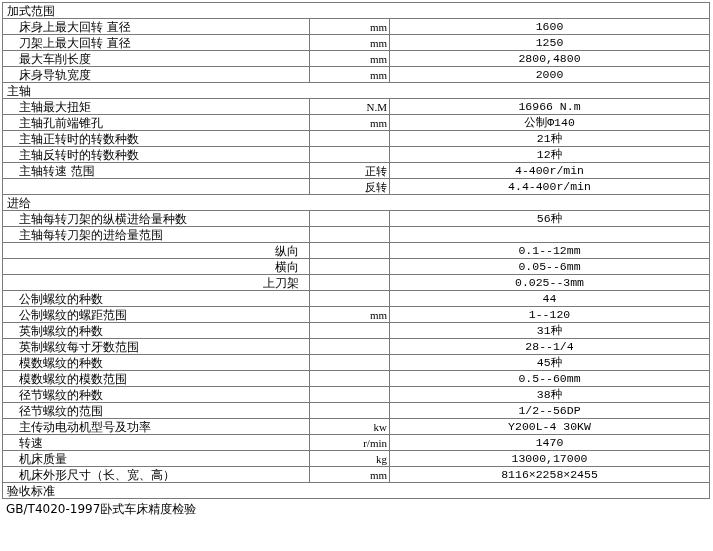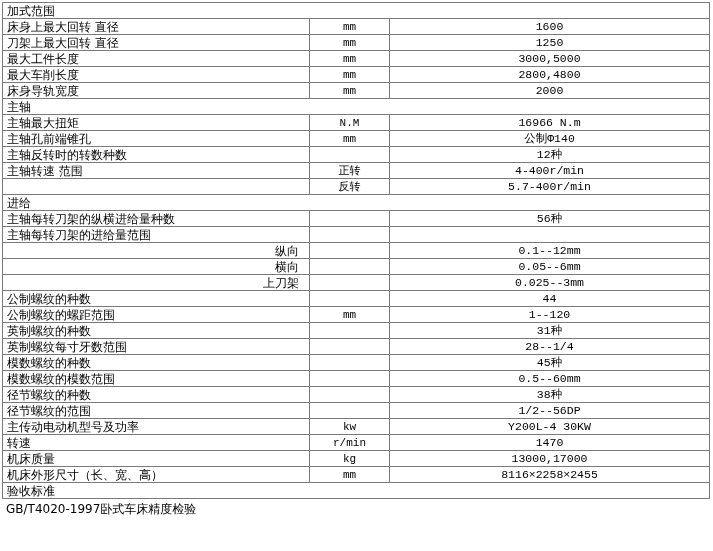--- a/index.html
+++ b/index.html
@@ -26,29 +26,29 @@
     border: 1px solid #7a7a7a;
     height: 15px;
     line-height: 14px;
     padding: 0 2px;
     font-size: 12px;
     white-space: nowrap;
     overflow: hidden;
   }
   td.c-label {
     text-align: left;
-    padding-left: 4px;
+    padding-left: 16px;
   }
   td.c-label-right {
     text-align: right;
     padding-right: 10px;
   }
   td.c-unit {
-    text-align: center;
-    font-family: Liberation Mono, monospace;
+    text-align: right;
+    font-family: Liberation Serif, serif;
     font-size: 11px;
   }
   td.c-val {
     text-align: center;
     font-family: Liberation Mono, monospace;
     font-size: 11.5px;
   }
   td.section {
     text-align: left;
     padding-left: 4px;
@@ -82,25 +82,20 @@
         <td class="c-label">床身上最大回转 直径</td>
         <td class="c-unit">mm</td>
         <td class="c-val">1600</td>
       </tr>
       <tr>
         <td class="c-label">刀架上最大回转 直径</td>
         <td class="c-unit">mm</td>
         <td class="c-val">1250</td>
       </tr>
       <tr>
-        <td class="c-label">最大工件长度</td>
-        <td class="c-unit">mm</td>
-        <td class="c-val">3000,5000</td>
-      </tr>
-      <tr>
         <td class="c-label">最大车削长度</td>
         <td class="c-unit">mm</td>
         <td class="c-val">2800,4800</td>
       </tr>
       <tr>
         <td class="c-label">床身导轨宽度</td>
         <td class="c-unit">mm</td>
         <td class="c-val">2000</td>
       </tr>
       <tr>
@@ -110,33 +105,38 @@
         <td class="c-label">主轴最大扭矩</td>
         <td class="c-unit">N.M</td>
         <td class="c-val">16966 N.m</td>
       </tr>
       <tr>
         <td class="c-label">主轴孔前端锥孔</td>
         <td class="c-unit">mm</td>
         <td class="c-val">公制Φ140</td>
       </tr>
       <tr>
+        <td class="c-label">主轴正转时的转数种数</td>
+        <td class="c-unit"></td>
+        <td class="c-val">21种</td>
+      </tr>
+      <tr>
         <td class="c-label">主轴反转时的转数种数</td>
         <td class="c-unit"></td>
         <td class="c-val">12种</td>
       </tr>
       <tr>
         <td class="c-label">主轴转速 范围</td>
         <td class="c-unit">正转</td>
         <td class="c-val">4-400r/min</td>
       </tr>
       <tr>
         <td class="c-label"></td>
         <td class="c-unit">反转</td>
-        <td class="c-val">5.7-400r/min</td>
+        <td class="c-val">4.4-400r/min</td>
       </tr>
       <tr>
         <td class="section" colspan="3">进给</td>
       </tr>
       <tr>
         <td class="c-label">主轴每转刀架的纵横进给量种数</td>
         <td class="c-unit"></td>
         <td class="c-val">56种</td>
       </tr>
       <tr>

